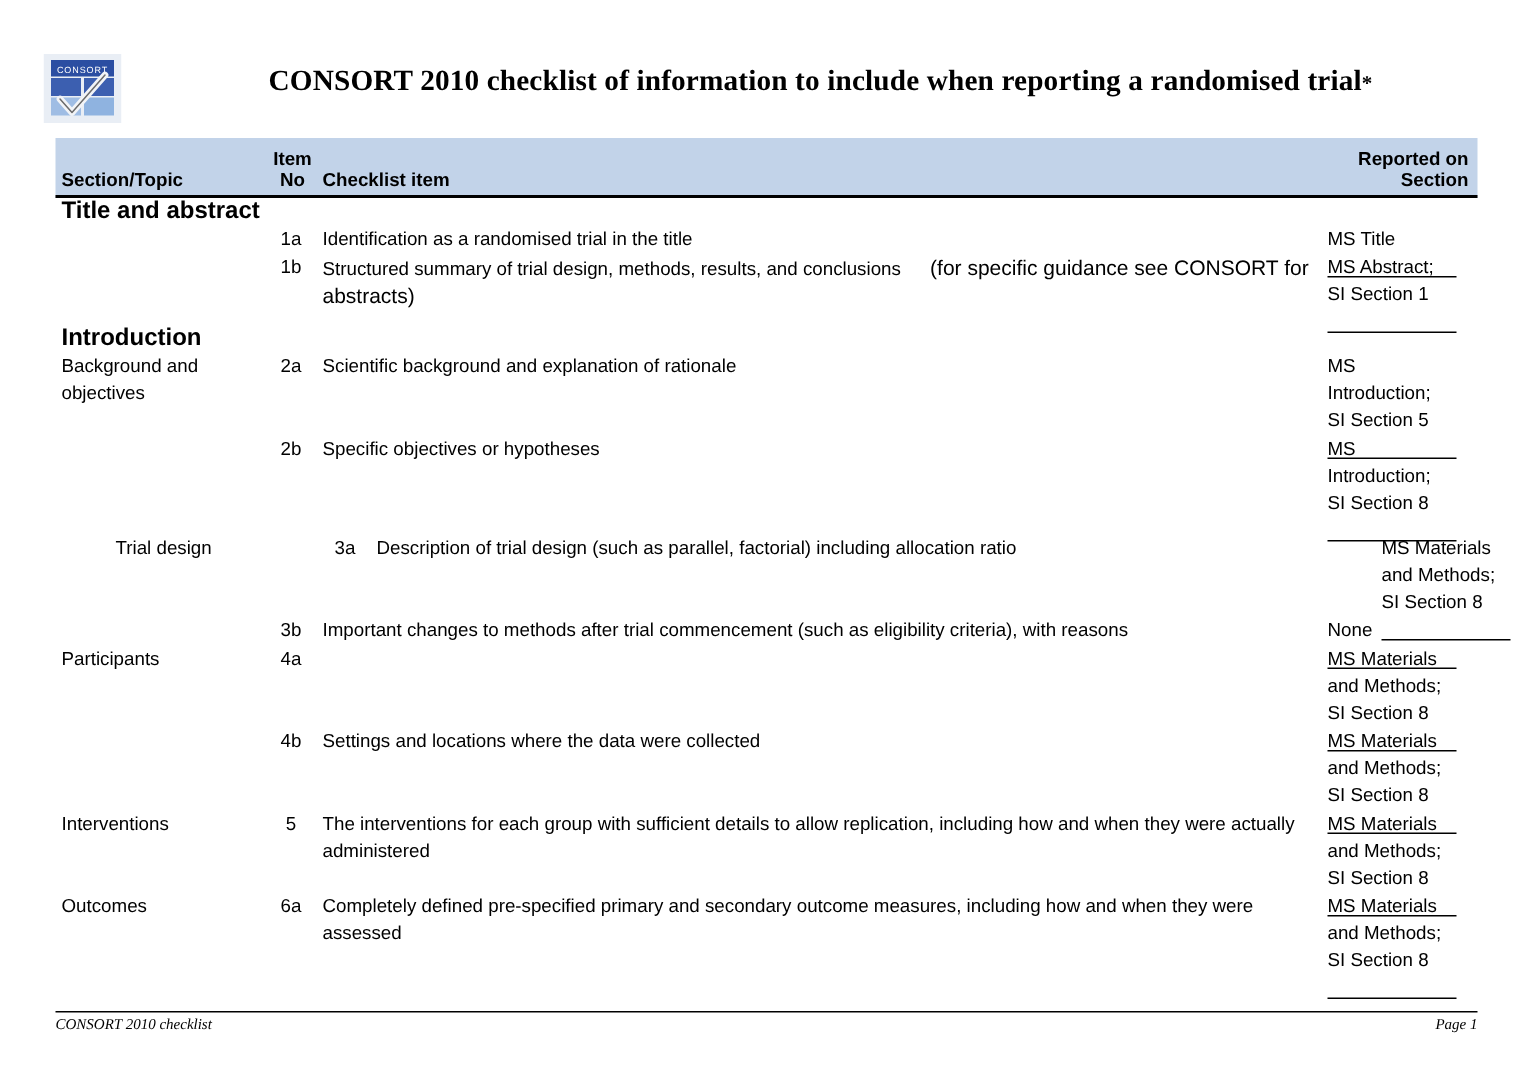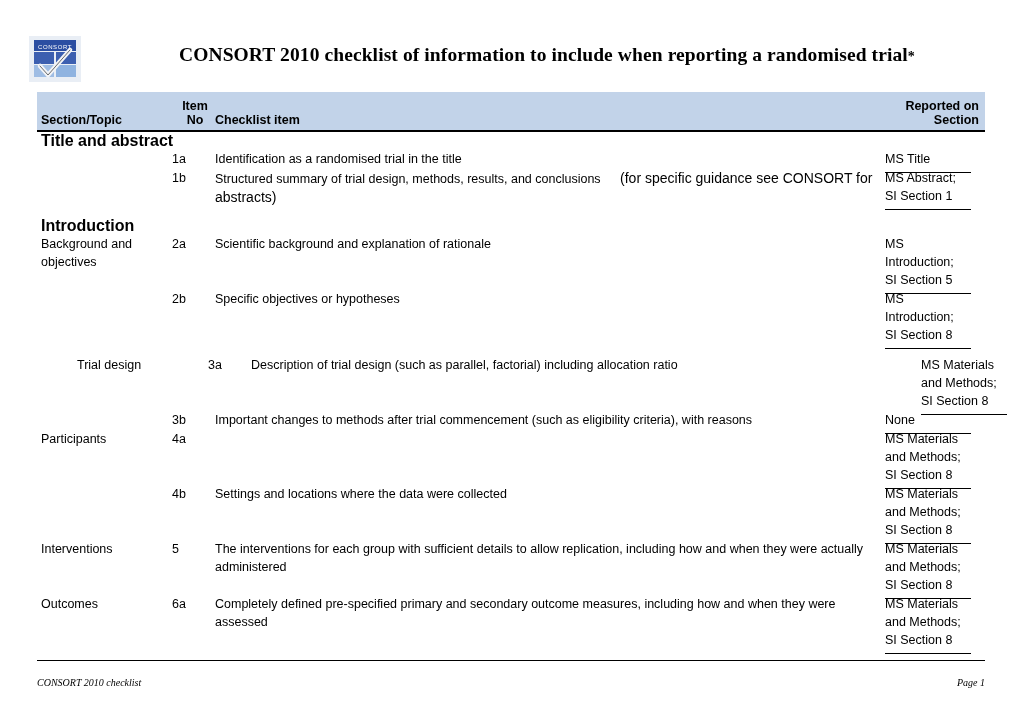--- a/index.html
+++ b/index.html
@@ -115,20 +115,21 @@
     top: 0;
     width: 128px;
     font-size: 12.5px;
     line-height: 18px;
   }
   .c-no {
     position: absolute;
     left: 135px;
     top: 0;
     width: 44px;
+    text-align: center;
     font-size: 12.5px;
     line-height: 18px;
   }
   .c-item {
     position: absolute;
     left: 178px;
     top: 0;
     width: 672px;
     font-size: 12.5px;
     line-height: 18px;
@@ -141,33 +142,33 @@
     position: absolute;
     left: 848px;
     top: 0;
     width: 100px;
     font-size: 12.5px;
     line-height: 18px;
   }
   .c-rep .rep-lines {
     display: inline-block;
     border-bottom: 1.5px solid #000;
-    padding-bottom: 4px;
+    padding-bottom: 16px;
     min-width: 86px;
   }
   .rep-line { display: block; white-space: nowrap; }
 
   
   .footer {
     position: absolute;
     left: 37px;
-    top: 660px;
+    top: 674px;
     width: 948px;
     border-top: 1.5px solid #000;
-    padding-top: 16px;
+    padding-top: 3px;
     font-family: "Liberation Serif", serif;
     font-style: italic;
     font-size: 10px;
     text-align: right;
   }
   .footer-left { float: left; }
   .footer-right { float: right; }
   .footer:after { content: ""; display: block; clear: both; }
 </style>
 </head>

